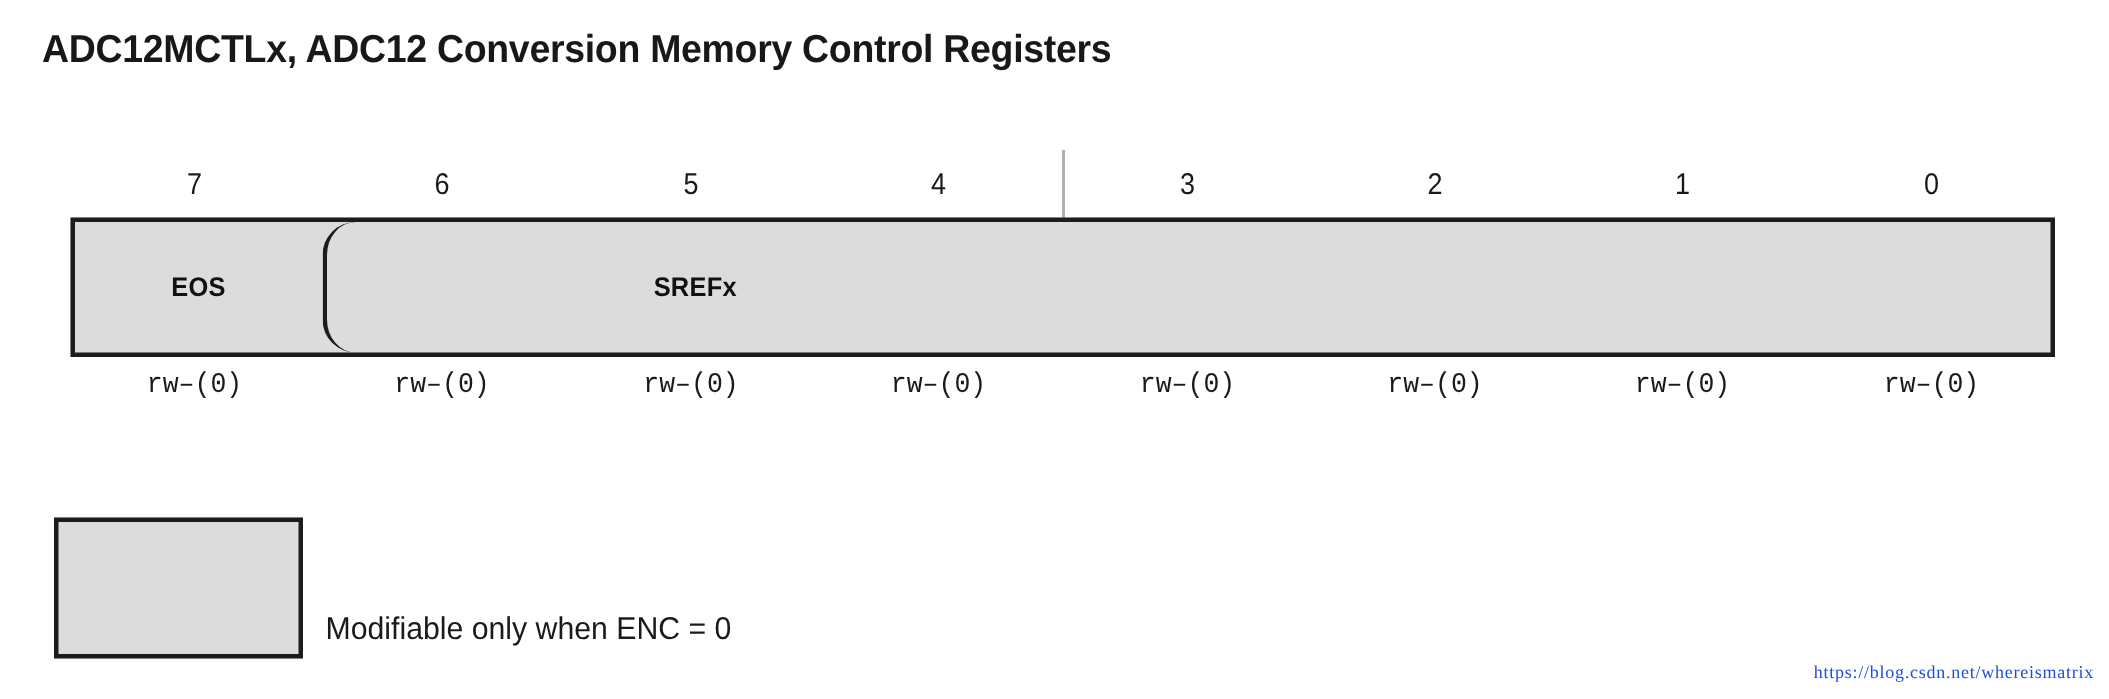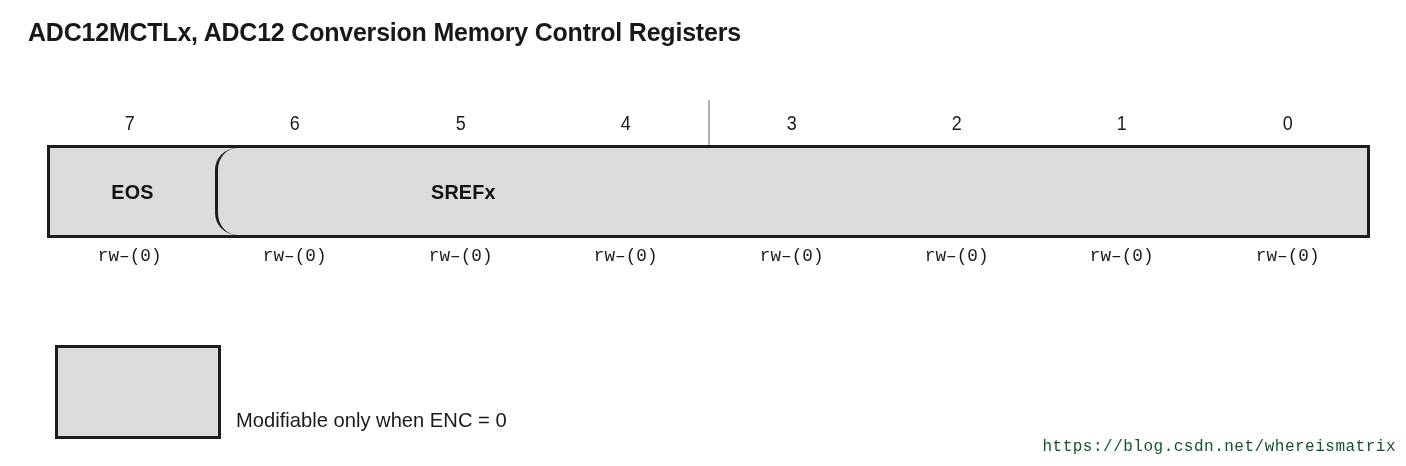--- a/index.html
+++ b/index.html
@@ -77,21 +77,21 @@
     height: 93px;
     box-sizing: border-box;
     border: 3px solid #1c1c1c;
     background: #dcdcdc;
     display: flex;
   }
   .reg-field {
     display: flex;
     align-items: center;
     justify-content: center;
-    font-size: 21px;
+    font-size: 18px;
     font-weight: bold;
     letter-spacing: 0.2px;
     color: #111111;
     box-sizing: border-box;
     position: relative;
   }
   .reg-field + .reg-field {
     border-left: 3px solid #1c1c1c;
   }
   .reg-field .field-label {
@@ -117,21 +117,21 @@
     text-align: center;
     font-size: 19px;
     line-height: 28px;
     color: #1a1a1a;
     transform: scaleX(0.93);
   }
 
   
   .legend {
     position: absolute;
-    left: 55px;
+    left: 36px;
     top: 345px;
     height: 94px;
     display: flex;
     align-items: center;
   }
   .legend-swatch {
     width: 166px;
     height: 94px;
     box-sizing: border-box;
     border: 3px solid #1c1c1c;
@@ -147,24 +147,24 @@
     margin-bottom: 7px;
     transform: scaleX(0.96);
     transform-origin: left bottom;
   }
 
   
   .watermark {
     position: absolute;
     right: 10px;
     bottom: 10px;
-    font-family: Liberation Mono, monospace;
-    font-size: 16px;
+    font-family: Liberation Serif, serif;
+    font-size: 12px;
     letter-spacing: 0.5px;
-    color: #14532d;
+    color: #1d4ed8;
     white-space: nowrap;
   }
 </style>
 </head>
 <body>
 
 <div class="page-title">ADC12MCTLx, ADC12 Conversion Memory Control Registers</div>
 
 <div class="register-diagram">
 

